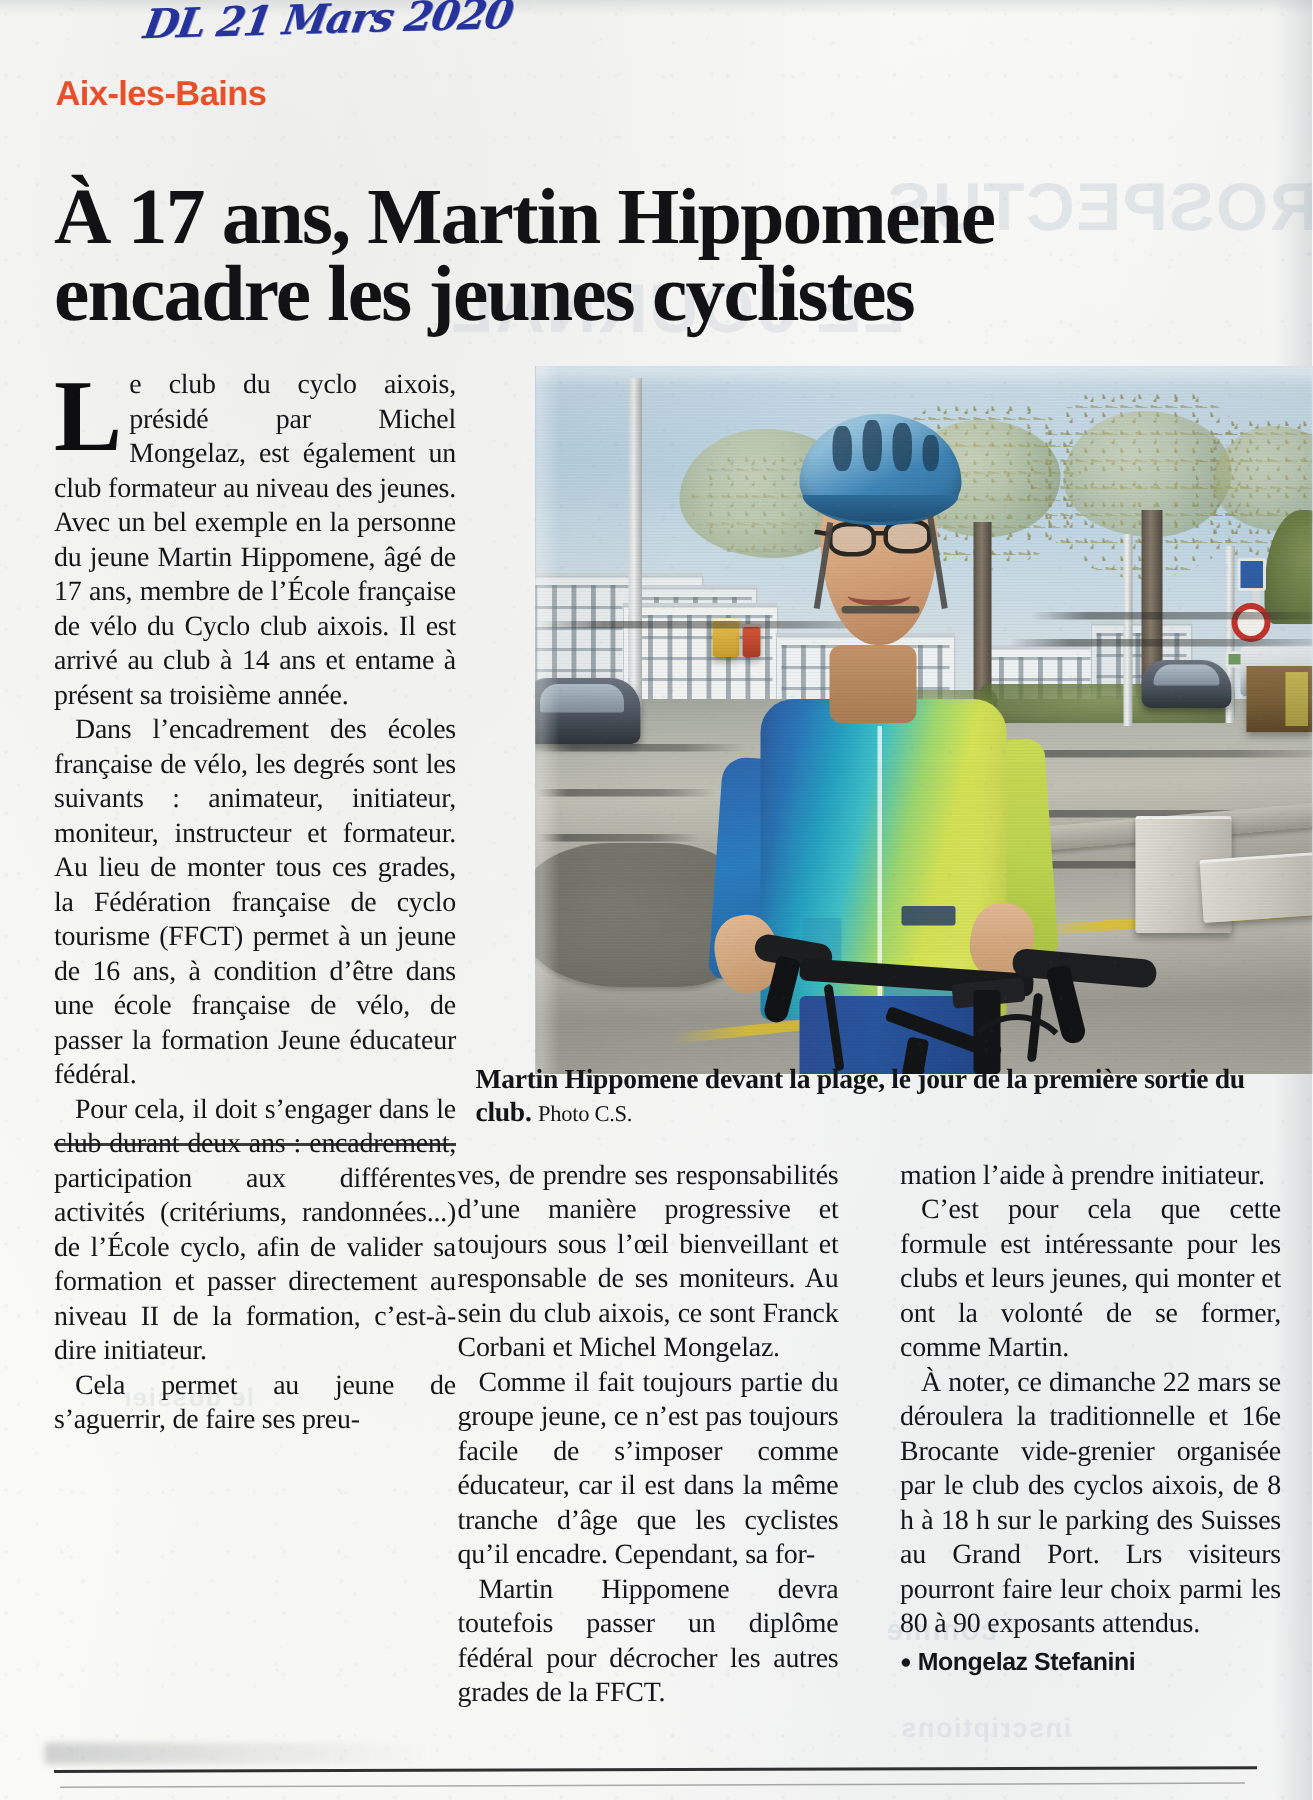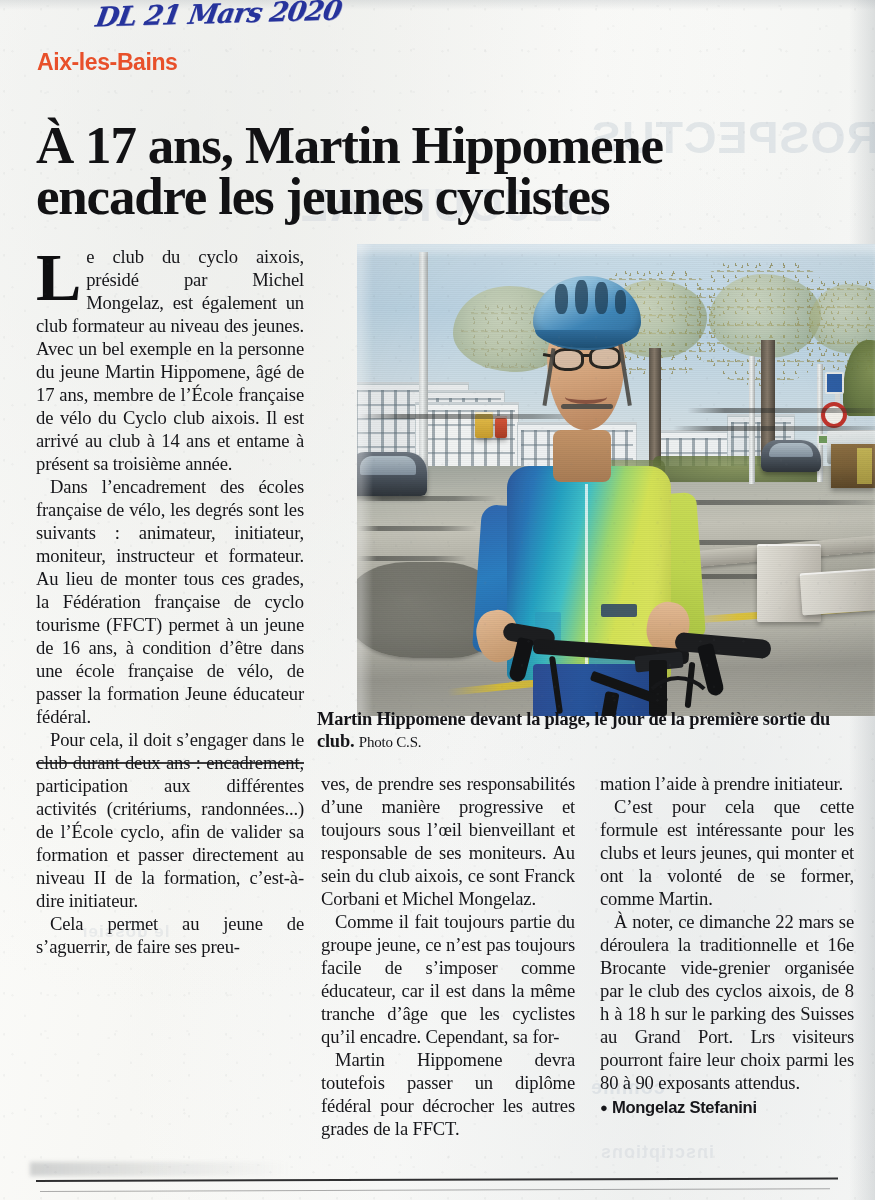--- a/index.html
+++ b/index.html
@@ -354,21 +354,21 @@
     top: 772px;
     width: 254px;
     font-size: 18.6px;
     line-height: 1.237;
     text-align: justify;
     letter-spacing: -.15px;
     color: #16161a;
   }
   .lcol p { margin: 0; text-indent: 14px; }
   .lcol p.cont { text-indent: 0; }
-  #col2 { left: 321px; }
+  #col2 { left: 305px; }
   #col3 { left: 600px; }
 
   #byline {
     margin-top: 4px;
     font-family: "Liberation Sans", sans-serif;
     font-weight: 700;
     font-size: 16.6px;
     letter-spacing: -.3px;
     text-indent: 0;
     text-align: left;

